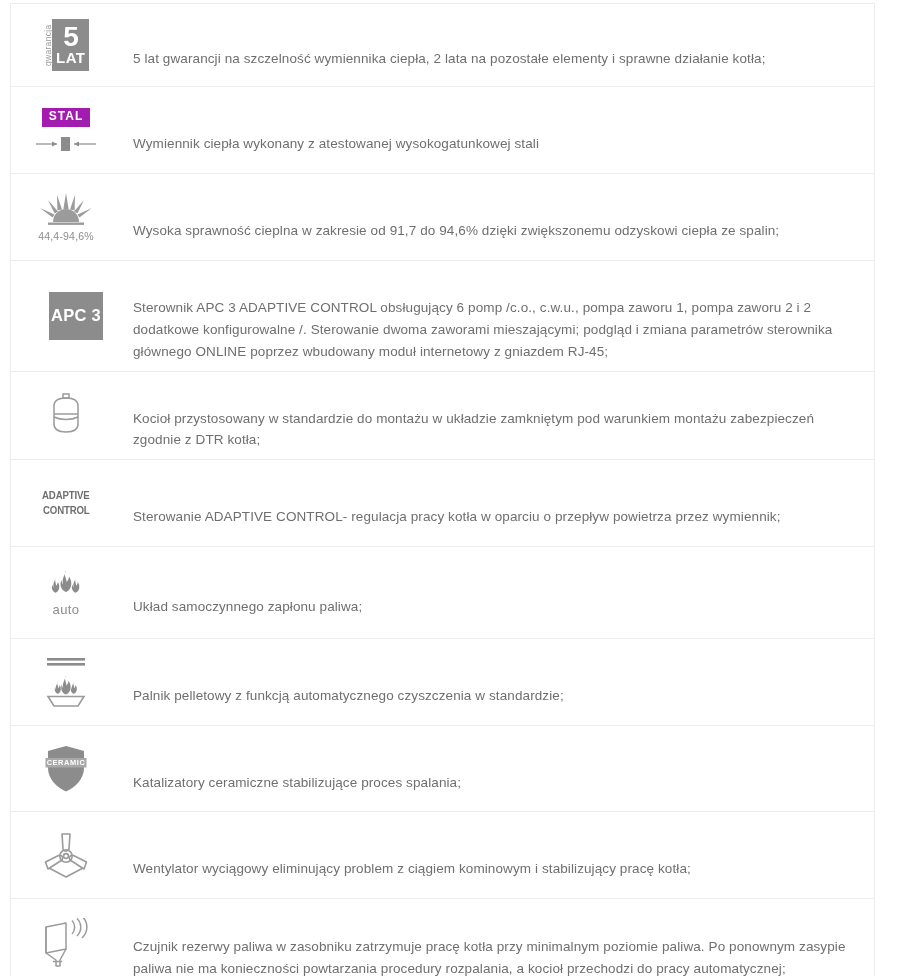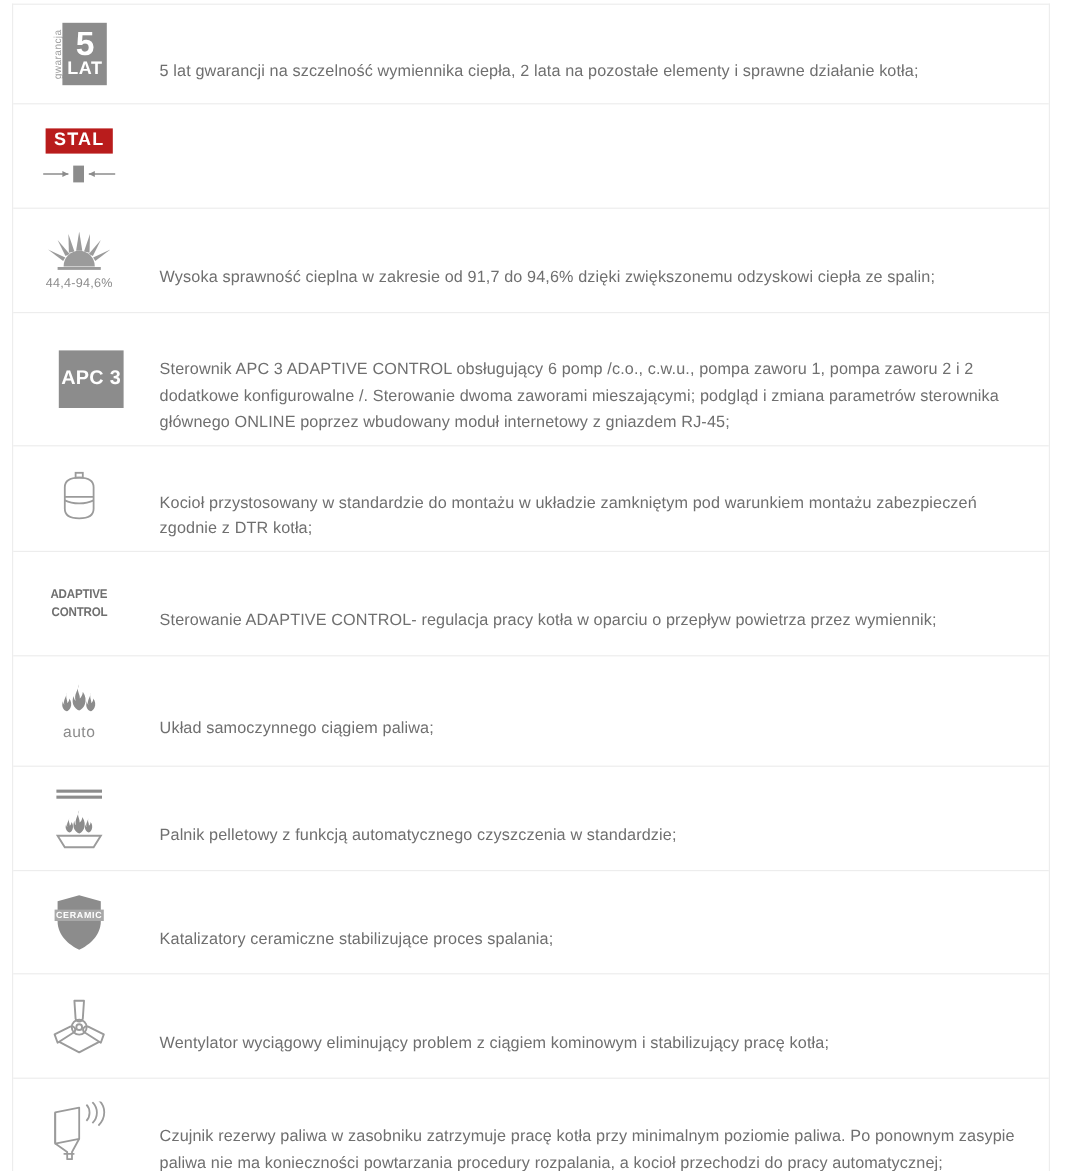--- a/index.html
+++ b/index.html
@@ -95,23 +95,23 @@
   }
   .warranty-unit {
     font-size: 15px;
     font-weight: bold;
     line-height: 1;
     letter-spacing: 0.5px;
   }
 
   
   .stal-badge {
-    background: #b91c1c;
+    background: #a21caf;
     color: #ffffff;
-    font-size: 15px;
+    font-size: 12px;
     font-weight: bold;
     letter-spacing: 1px;
     padding: 2px 7px 3px 7px;
     line-height: 1.1;
     margin-bottom: 9px;
   }
   .thickness {
     display: block;
   }
 
@@ -186,20 +186,23 @@
       <div class="icon-box">
         <div class="stal-badge">STAL</div>
         <svg class="thickness" width="62" height="16" viewBox="0 0 62 16">
           <line x1="1" y1="8" x2="22" y2="8" stroke="#8c8c8c" stroke-width="1.2"></line>
           <path d="M22 8 L17 5.4 L17 10.6 Z" fill="#8c8c8c"></path>
           <rect x="26" y="1" width="9" height="14" fill="#8c8c8c"></rect>
           <line x1="61" y1="8" x2="39" y2="8" stroke="#8c8c8c" stroke-width="1.2"></line>
           <path d="M39 8 L44 5.4 L44 10.6 Z" fill="#8c8c8c"></path>
         </svg>
       </div>
+    </div>
+    <div class="text-cell">
+      <div class="feature-text">Wymiennik ciepła wykonany z atestowanej wysokogatunkowej stali</div>
     </div>
   </div>
 
   <div class="feature-row" style="min-height:87px">
     <div class="icon-cell">
       <div class="icon-box">
         <svg width="56" height="34" viewBox="0 0 56 34">
           <g fill="#9b9b9b">
             <path d="M28 0 L30.6 16 L25.4 16 Z"></path>
             <path d="M19 2 L24 16.6 L19.4 17.6 Z"></path>
@@ -269,21 +272,21 @@
           <g fill="#8c8c8c">
             <path d="M19 1 C16 7 20 9 19.5 13 C22 11 22 7.5 22 7.5 C24.5 11 25 15 23.5 18.5 C22.5 21 20.5 22.5 19 23 C17 22.3 14.8 20.5 14 18 C12.8 14.3 14.5 11 14.5 11 C14.5 14 16 15 16 15 C14.5 9.5 18 6.5 19 1 Z"></path>
             <path d="M9 8 C7 12.5 9.5 14 9 16.8 C10.8 15.4 10.8 13 10.8 13 C12.5 15.4 12.8 18.2 11.8 20.6 C11 22.4 9.7 23.5 8.6 23.8 C7.2 23.3 5.8 22 5.2 20.3 C4.4 17.7 5.5 15.4 5.5 15.4 C5.5 17.5 6.6 18.2 6.6 18.2 C5.5 14.3 8.1 12 9 8 Z"></path>
             <path d="M29 8 C27 12.5 29.5 14 29 16.8 C30.8 15.4 30.8 13 30.8 13 C32.5 15.4 32.8 18.2 31.8 20.6 C31 22.4 29.7 23.5 28.6 23.8 C27.2 23.3 25.8 22 25.2 20.3 C24.4 17.7 25.5 15.4 25.5 15.4 C25.5 17.5 26.6 18.2 26.6 18.2 C25.5 14.3 28.1 12 29 8 Z"></path>
           </g>
         </svg>
         <div class="auto-label">auto</div>
       </div>
     </div>
     <div class="text-cell">
-      <div class="feature-text">Układ samoczynnego ciągiem paliwa;</div>
+      <div class="feature-text">Układ samoczynnego zapłonu paliwa;</div>
     </div>
   </div>
 
   <div class="feature-row" style="min-height:87px">
     <div class="icon-cell">
       <div class="icon-box">
         <svg width="46" height="52" viewBox="0 0 46 52">
           <g fill="#8c8c8c">
             <rect x="4" y="2" width="38" height="2.6"></rect>
             <rect x="4" y="7" width="38" height="2.6"></rect>

